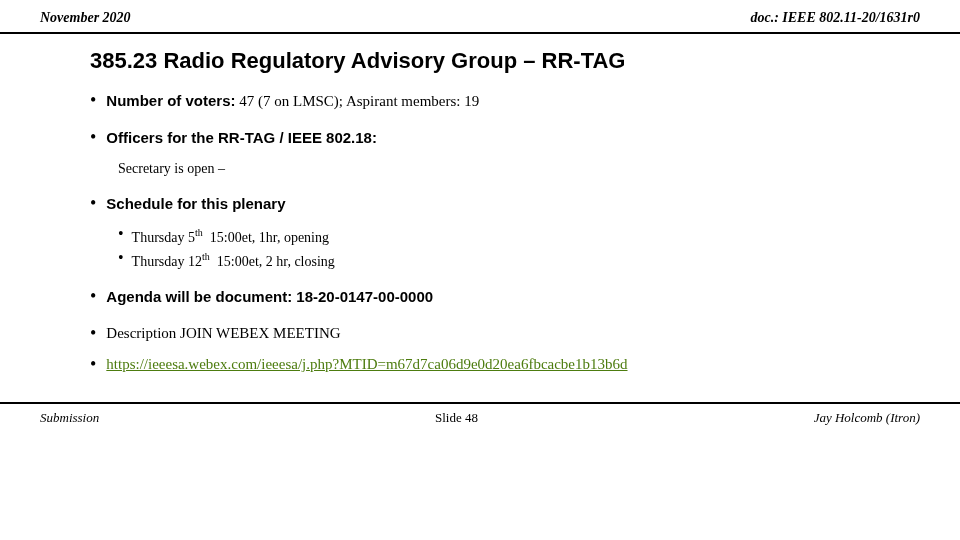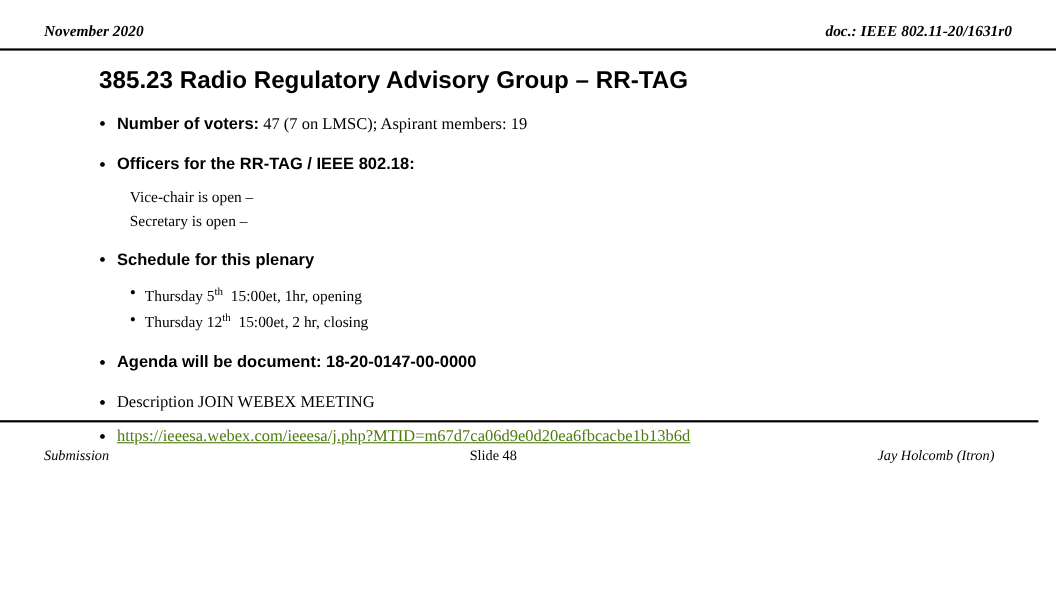--- a/index.html
+++ b/index.html
@@ -10,21 +10,20 @@
       font-family: 'Times New Roman', Times, serif;
       font-size: 15px;
       color: #000;
       overflow: hidden;
     }
     .slide {
       width: 960px;
       height: 432px;
       position: relative;
       padding: 0;
-      margin-top: 12px;
     }
     
     .header {
       display: flex;
       justify-content: space-between;
       align-items: flex-end;
       padding: 10px 40px 6px 40px;
       border-bottom: 2px solid #000;
     }
     .header-left {
@@ -101,26 +100,26 @@
     }
     .link-text {
       color: #4d7c0f;
       text-decoration: underline;
     }
     
     .footer {
       position: absolute;
       bottom: 0;
       left: 0;
-      right: 16px;
+      right: 0;
       border-top: 2px solid #000;
       display: flex;
       justify-content: space-between;
       align-items: center;
-      padding: 22px 40px;
+      padding: 6px 40px;
     }
     .footer-left {
       font-size: 13px;
       font-style: italic;
     }
     .footer-center {
       font-size: 13px;
     }
     .footer-right {
       font-size: 13px;
@@ -154,21 +153,20 @@
         </span>
       </div>
     </div>
 
     <div class="bullet-section">
       <div class="bullet-item">
         <span class="bullet-dot">•</span>
         <span class="bullet-text bold-label">Officers for the RR-TAG / IEEE 802.18:</span>
       </div>
       <div class="sub-content">
-        <div class="sub-line">Vice-chair is open –</div>
         <div class="sub-line">Secretary is open –</div>
       </div>
     </div>
 
     <div class="bullet-section">
       <div class="bullet-item">
         <span class="bullet-dot">•</span>
         <span class="bullet-text bold-label">Schedule for this plenary</span>
       </div>
       <div class="sub-bullet-section">

